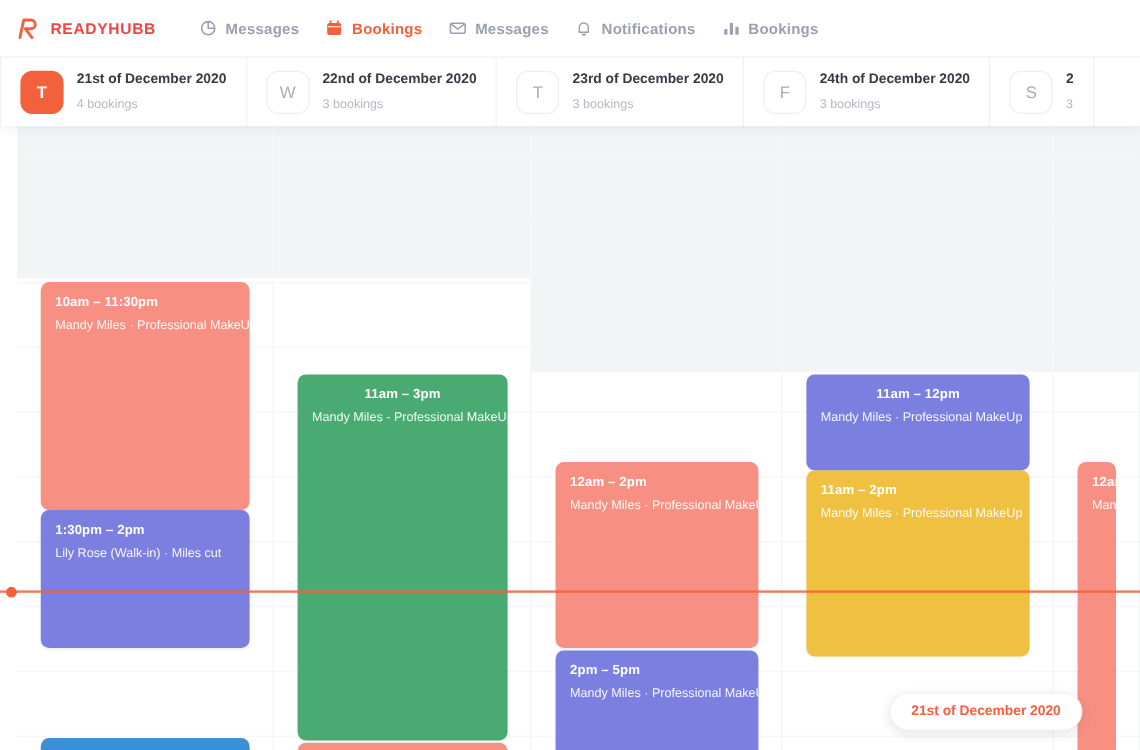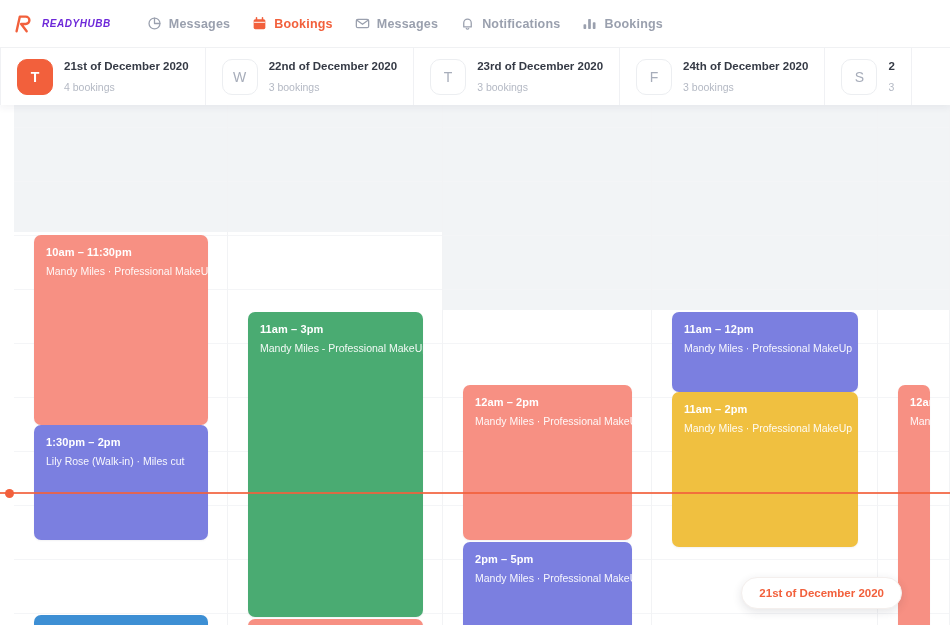--- a/index.html
+++ b/index.html
@@ -15,23 +15,22 @@
     position: absolute; top: 0; left: 0;
     width: 950px; height: 48px;
     background: #ffffff;
     border-bottom: 1px solid #f0f1f3;
     display: flex; align-items: center;
     z-index: 40;
   }
   .brand { display: flex; align-items: center; gap: 8px; margin-left: 12px; }
   .brand-mark { width: 22px; height: 22px; display:block; }
   .brand-name {
-    font-size: 10px; font-weight: bold; letter-spacing: .55px;
-    color: #6d28d9;
-    font-style: italic;
+    font-size: 13px; font-weight: bold; letter-spacing: .55px;
+    color: #ef4444;
   }
   .nav { display: flex; align-items: center; gap: 22px; margin-left: 36px; }
   .nav-item {
     display: flex; align-items: center; gap: 7px;
     font-size: 12.5px; font-weight: bold; color: #9aa0ae;
     cursor: pointer; letter-spacing: .2px;
   }
   .nav-item.active { color: #f2603c; }
   .nav-item svg { display: block; }
   .nav-ico { width: 15px; height: 15px; flex: none; }
@@ -352,34 +351,34 @@
   <div id="events">
       <div class="ev" style="left: 34px; width: 174px; top: 130px; height: 190px; background: rgb(247, 144, 131);">
         <div class="ev-time">10am – 11:30pm</div>
         <div class="ev-sub">Mandy Miles  ·  Professional MakeUp</div>
       </div>
       <div class="ev" style="left: 34px; width: 174px; top: 320px; height: 115px; background: rgb(123, 127, 224);">
         <div class="ev-time">1:30pm – 2pm</div>
         <div class="ev-sub">Lily Rose (Walk-in)  ·  Miles cut</div>
       </div>
       <div class="ev" style="left: 34px; width: 174px; top: 510px; height: 60px; background: rgb(61, 143, 212);"></div>
-      <div class="ev" style="left: 248px; width: 175px; top: 207px; height: 305px; background: rgb(74, 171, 114);">
+      <div class="ev" style="left: 248px; width: 175px; top: 207px; height: 305px; background: rgb(74, 171, 114); text-align: center;">
         <div class="ev-time">11am – 3pm</div>
         <div class="ev-sub">Mandy Miles  -  Professional MakeUp</div>
       </div>
       <div class="ev" style="left: 248px; width: 175px; top: 514px; height: 60px; background: rgb(247, 144, 131);"></div>
       <div class="ev" style="left: 463px; width: 169px; top: 280px; height: 155px; background: rgb(247, 144, 131);">
         <div class="ev-time">12am – 2pm</div>
         <div class="ev-sub">Mandy Miles  ·  Professional MakeUp</div>
       </div>
       <div class="ev" style="left: 463px; width: 169px; top: 437px; height: 135px; background: rgb(123, 127, 224);">
         <div class="ev-time">2pm – 5pm</div>
         <div class="ev-sub">Mandy Miles  ·  Professional MakeUp</div>
       </div>
-      <div class="ev" style="left: 672px; width: 186px; top: 207px; height: 80px; background: rgb(123, 127, 224);">
+      <div class="ev" style="left: 672px; width: 186px; top: 207px; height: 80px; background: rgb(123, 127, 224); text-align: center;">
         <div class="ev-time">11am – 12pm</div>
         <div class="ev-sub">Mandy Miles  ·  Professional MakeUp</div>
       </div>
       <div class="ev" style="left: 672px; width: 186px; top: 287px; height: 155px; background: rgb(240, 192, 64);">
         <div class="ev-time">11am – 2pm</div>
         <div class="ev-sub">Mandy Miles  ·  Professional MakeUp</div>
       </div>
       <div class="ev" style="left: 898px; width: 32px; top: 280px; height: 292px; background: rgb(247, 144, 131);">
         <div class="ev-time">12am – 3p</div>
         <div class="ev-sub">Mandy Mil</div>

